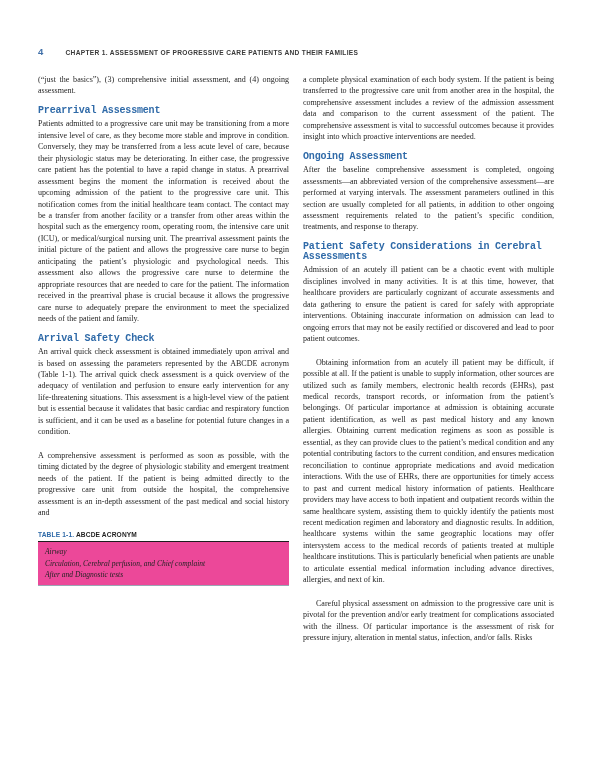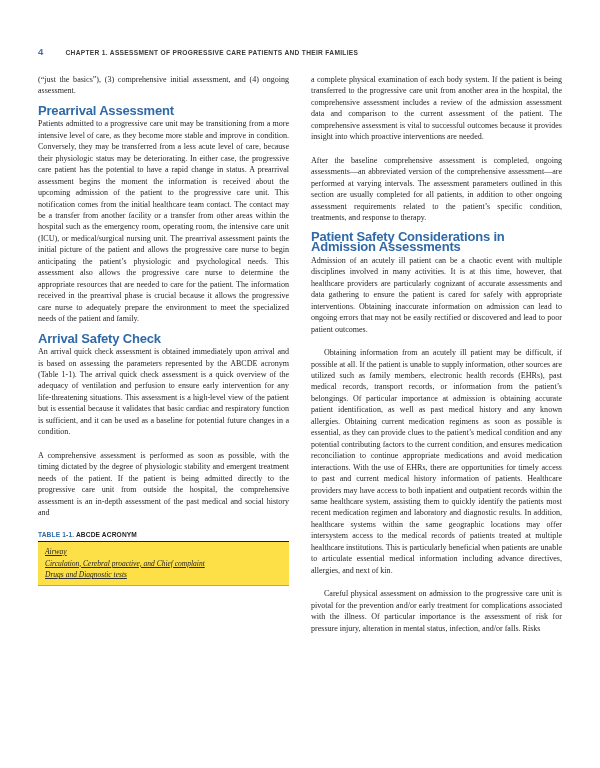--- a/index.html
+++ b/index.html
@@ -44,21 +44,21 @@
   }
 
   
   .columns {
     position: absolute;
     top: 74px;
     left: 38px;
     width: 524px;
     height: 670px;
     display: flex;
-    gap: 22px;
+    gap: 14px;
   }
   .col {
     width: 251px;
     position: relative;
   }
 
   p.body {
     margin: 0;
     font-size: 8.05px;
     line-height: 11.45px;
@@ -68,22 +68,22 @@
     hyphens: manual;
   }
   p.body + p.body {
     margin-top: 12px;
   }
   p.indent {
     text-indent: 13px;
   }
 
   h2.sec {
-    font-family: Liberation Sans, sans-serif;
-    font-size: 13px;
+    font-family: Liberation Mono, monospace;
+    font-size: 10px;
     font-weight: bold;
     color: #2f6aa8;
     margin: 9px 0 2.5px 0;
     letter-spacing: -0.18px;
     line-height: 10px;
   }
 
   
   .table-block {
     margin-top: 13px;
@@ -95,23 +95,22 @@
     letter-spacing: 0.15px;
     margin-bottom: 3px;
     color: #1f1f1f;
   }
   .table-caption .tnum {
     color: #2f6aa8;
   }
   .tbl {
     border-top: 1.4px solid #1d1d1d;
     border-bottom: 1.1px solid #9aa6b4;
-    background: #fde047;
+    background: #ec4899;
     padding: 3.5px 0 4px 0;
-    text-decoration: underline;
   }
   .tbl-row {
     font-size: 7.5px;
     line-height: 11.6px;
     font-style: italic;
     padding: 0 7px;
     color: #242424;
   }
 </style>
 </head>
@@ -138,34 +137,35 @@
 
       <p class="body">A comprehensive assessment is performed as soon as possible, with the timing dictated by the degree of physiologic stability and emergent treatment needs of the patient. If the patient is being admitted directly to the progressive care unit from outside the hospital, the comprehensive assessment is an in-depth assessment of the past medical and social history and</p>
 
       <div class="table-block">
         <div class="table-caption">
           <span class="tnum">TABLE 1-1.</span>
           <span>ABCDE ACRONYM</span>
         </div>
         <div class="tbl">
           <div class="tbl-row">Airway</div>
-          <div class="tbl-row">Circulation, Cerebral proactive, and Chief complaint</div>
-          <div class="tbl-row">Drugs and Diagnostic tests</div>
+          <div class="tbl-row">Circulation, Cerebral perfusion, and Chief complaint</div>
+          <div class="tbl-row">After and Diagnostic tests</div>
         </div>
       </div>
 
     </div>
 
     <div class="col">
 
       <p class="body">a complete physical examination of each body system. If the patient is being transferred to the progressive care unit from another area in the hospital, the comprehensive assessment includes a review of the admission assessment data and comparison to the current assessment of the patient. The comprehensive assessment is vital to successful outcomes because it provides insight into which proactive interventions are needed.</p>
 
+      <h2 class="sec">Ongoing Assessment</h2>
       <p class="body">After the baseline comprehensive assessment is completed, ongoing assessments—an abbreviated version of the comprehensive assessment—are performed at varying intervals. The assessment parameters outlined in this section are usually completed for all patients, in addition to other ongoing assessment requirements related to the patient’s specific condition, treatments, and response to therapy.</p>
 
-      <h2 class="sec">Patient Safety Considerations in Admission Assessments</h2>
+      <h2 class="sec">Patient Safety Considerations in Cerebral Assessments</h2>
       <p class="body">Admission of an acutely ill patient can be a chaotic event with multiple disciplines involved in many activities. It is at this time, however, that healthcare providers are particularly cognizant of accurate assessments and data gathering to ensure the patient is cared for safely with appropriate interventions. Obtaining inaccurate information on admission can lead to ongoing errors that may not be easily rectified or discovered and lead to poor patient outcomes.</p>
       <p class="body indent">Obtaining information from an acutely ill patient may be difficult, if possible at all. If the patient is unable to supply information, other sources are utilized such as family members, electronic health records (EHRs), past medical records, transport records, or information from the patient’s belongings. Of particular importance at admission is obtaining accurate patient identification, as well as past medical history and any known allergies. Obtaining current medication regimens as soon as possible is essential, as they can provide clues to the patient’s medical condition and any potential contributing factors to the current condition, and ensures medication reconciliation to continue appropriate medications and avoid medication interactions. With the use of EHRs, there are opportunities for timely access to past and current medical history information of patients. Healthcare providers may have access to both inpatient and outpatient records within the same healthcare system, assisting them to quickly identify the patients most recent medication regimen and laboratory and diagnostic results. In addition, healthcare systems within the same geographic locations may offer intersystem access to the medical records of patients treated at multiple healthcare institutions. This is particularly beneficial when patients are unable to articulate essential medical information including advance directives, allergies, and next of kin.</p>
       <p class="body indent">Careful physical assessment on admission to the progressive care unit is pivotal for the prevention and/or early treatment for complications associated with the illness. Of particular importance is the assessment of risk for pressure injury, alteration in mental status, infection, and/or falls. Risks</p>
 
     </div>
 
   </div>
 </div>
 
 </body></html>

